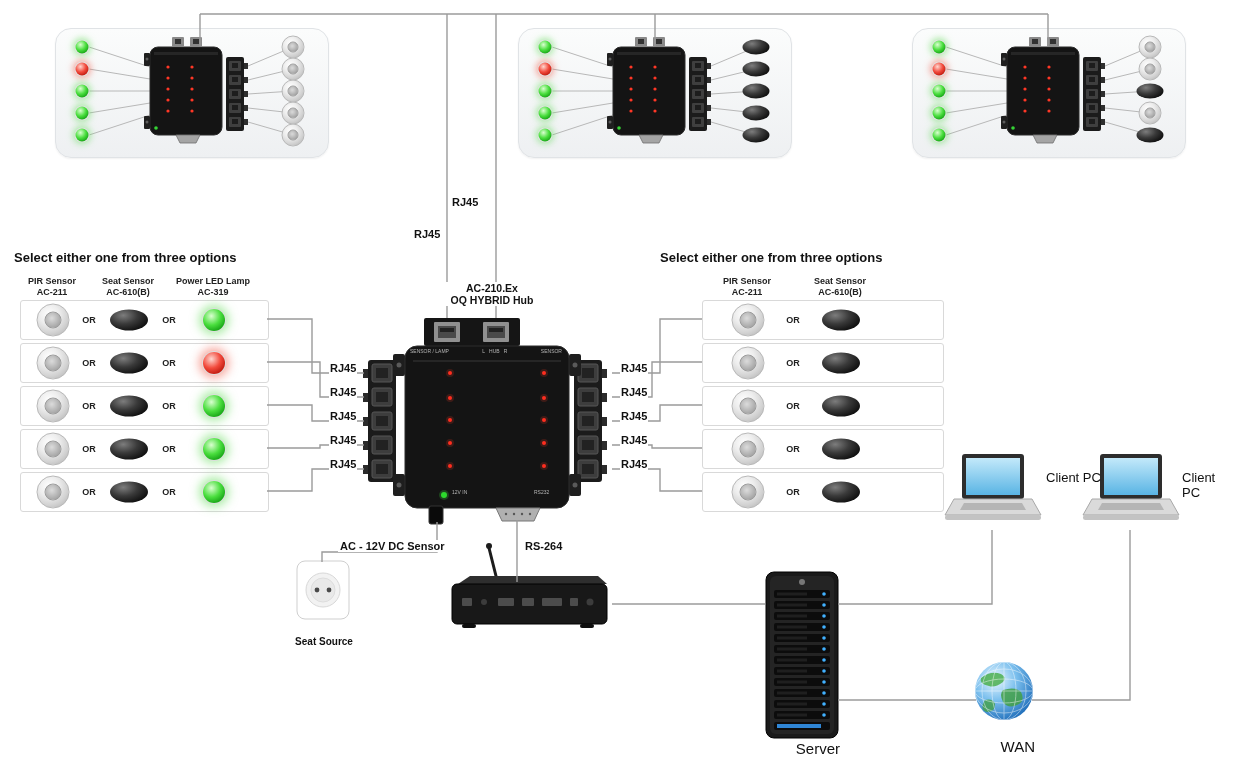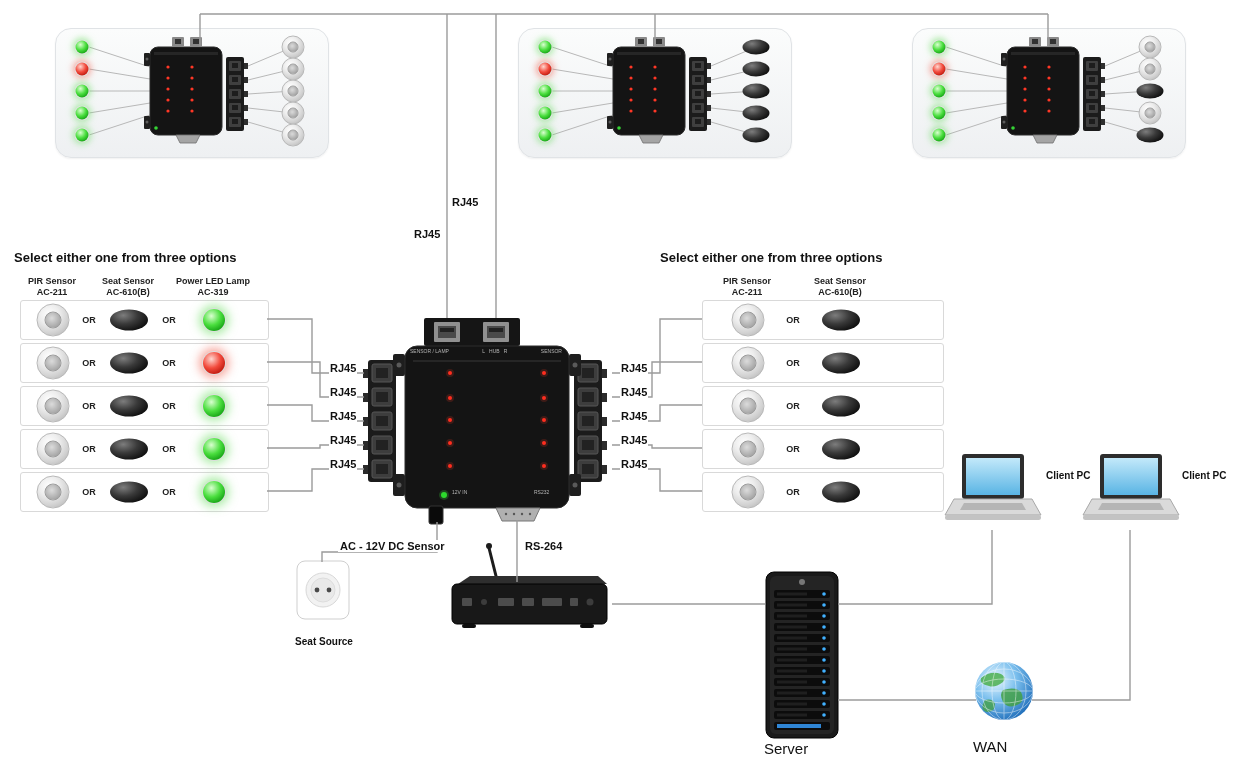--- a/index.html
+++ b/index.html
@@ -44,22 +44,22 @@
     box-shadow:0 0 0 1px #ddd,0 0 10px 4px rgba(240,80,60,.5);}
 
   
   .title{position:absolute;font-size:13px;font-weight:bold;color:#111;z-index:6;}
   .colhead{position:absolute;font-size:9px;font-weight:bold;color:#222;text-align:center;line-height:11px;z-index:6;}
   .rj45{position:absolute;font-size:11px;font-weight:bold;color:#111;background:#fff;padding:0 1px;z-index:6;}
   .wire-label{position:absolute;font-size:11px;font-weight:bold;color:#111;background:#fff;padding:0 2px;z-index:6;}
   .hub-title{position:absolute;left:412px;top:282px;width:160px;text-align:center;font-size:10.5px;
     font-weight:bold;color:#111;line-height:12px;z-index:6;background:#fff;}
   .dev-label{position:absolute;font-size:10px;font-weight:bold;color:#111;text-align:center;line-height:12px;z-index:6;}
-  .big-label{position:absolute;font-size:15px;color:#111;text-align:left;z-index:6;}
-  .pclabel{position:absolute;font-size:10px;font-weight:bold;color:#111;z-index:6;}
+  .big-label{position:absolute;font-size:15px;color:#111;text-align:right;z-index:6;}
+  .pclabel{position:absolute;font-size:13px;font-weight:normal;color:#111;z-index:6;}
   .hub-toprow{position:absolute;left:410px;top:348px;width:152px;display:flex;justify-content:space-between;
     font-size:5px;color:#b5b5b5;z-index:4;}
   .hub-toprow span{white-space:pre;}
   .hub-btm{position:absolute;font-size:5px;color:#b5b5b5;z-index:4;}
   .devsvg{position:absolute;z-index:2;}
 </style>
 </head>
 <body>
 
 <div class="canvas">
@@ -263,20 +263,24 @@
     <div class="or" style="left:148px">OR</div>
     <div class="lamp green" style="left:193px"></div>
   </div>
 
   <div class="rj45" style="left:329px;top:362px">RJ45</div>
   <div class="rj45" style="left:329px;top:386px">RJ45</div>
   <div class="rj45" style="left:329px;top:410px">RJ45</div>
   <div class="rj45" style="left:329px;top:434px">RJ45</div>
   <div class="rj45" style="left:329px;top:458px">RJ45</div>
 
+  <div class="hub-title">
+    <div>AC-210.Ex</div>
+      <div>OQ HYBRID Hub</div>
+  </div>
 
   <svg class="devsvg" style="left:358px;top:306px" width="254" height="224" viewBox="0 0 254 224">
 
     <rect x="10" y="54" width="28" height="122" rx="3" fill="#1b1b1b"></rect>
     <rect x="5" y="63" width="5" height="9" fill="#2b2b2b"></rect>
       <rect x="5" y="87" width="5" height="9" fill="#2b2b2b"></rect>
     <rect x="5" y="111" width="5" height="9" fill="#2b2b2b"></rect>
       <rect x="5" y="135" width="5" height="9" fill="#2b2b2b"></rect>
     <rect x="5" y="159" width="5" height="9" fill="#2b2b2b"></rect>
     <rect x="14" y="58" width="20" height="18" rx="2" fill="#3d3d3d" stroke="#565656"></rect>

